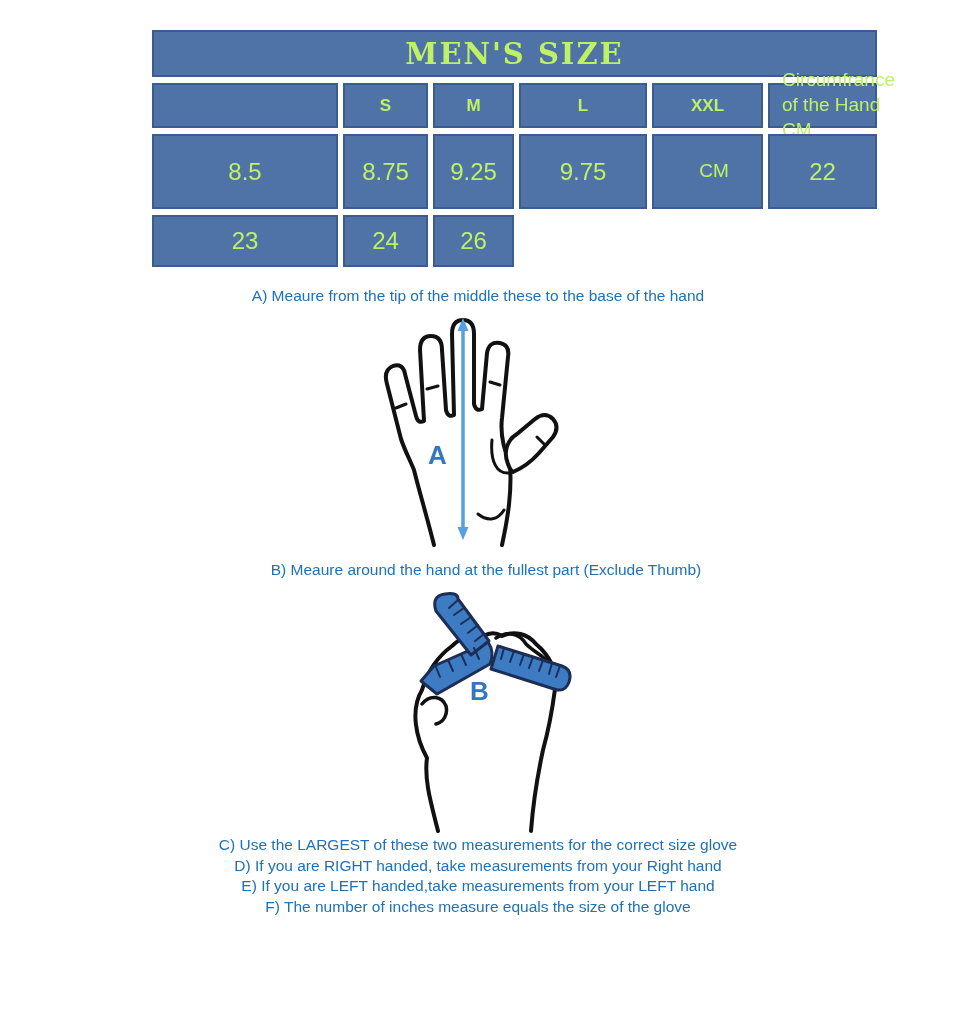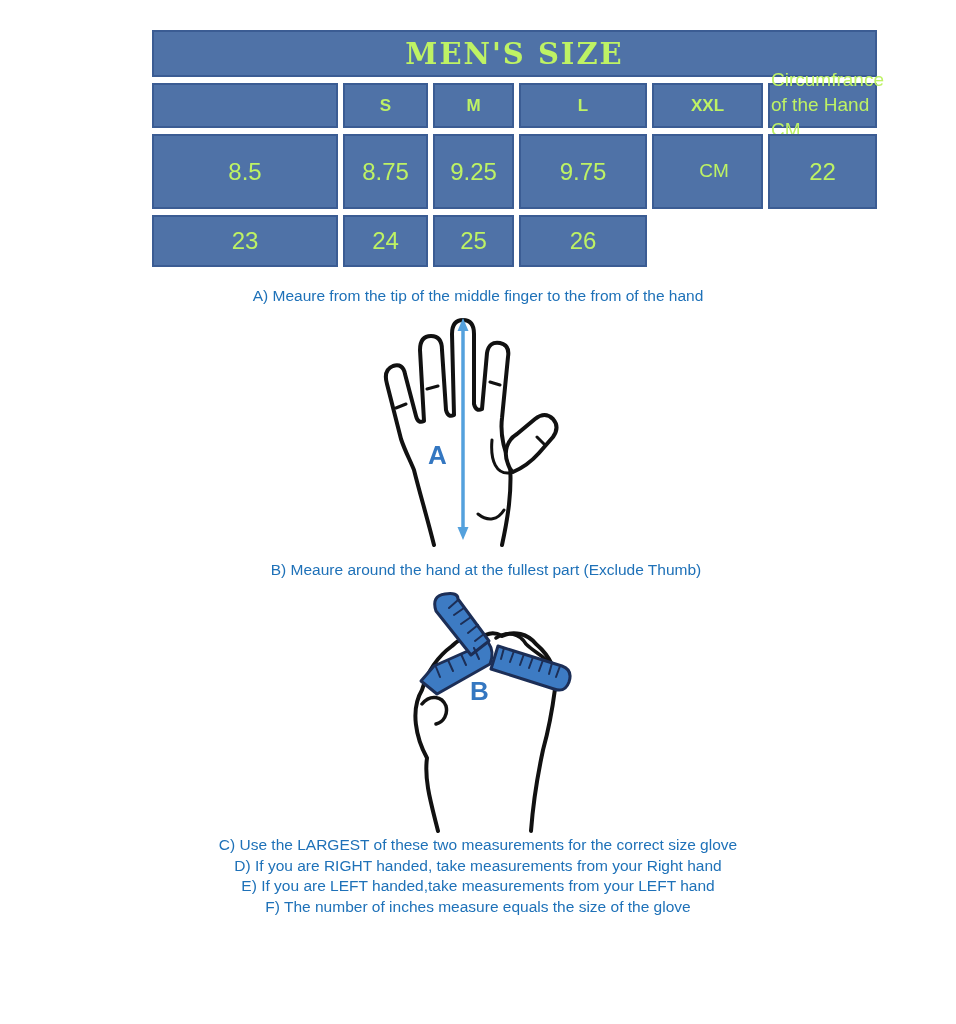--- a/index.html
+++ b/index.html
@@ -42,21 +42,21 @@
     font-weight:bold;
     font-size:29px;
     letter-spacing:2px;
   }
   .cell.colhead{font-weight:bold;font-size:17px;}
   .cell.value{font-weight:normal;font-size:24px;text-align:right;}
   .cell.rowlabel{
     font-size:19px;
     justify-content:flex-start;
     text-align:left;
-    padding-left:1px;
+    padding-left:12px;
     line-height:1.3;
   }
   .cell.rowlabel.center{justify-content:center;text-align:center;padding-left:13px;}
   
   .instr{
     position:absolute;left:0;width:956px;
     text-align:center;
     color:var(--text-blue);
     font-size:15.5px;
   }
@@ -85,25 +85,24 @@
     <div class="cell rowlabel">Circumfrance of the Hand CM</div>
     <div class="cell value">8.5</div>
     <div class="cell value">8.75</div>
     <div class="cell value">9.25</div>
     <div class="cell value">9.75</div>
 
     <div class="cell rowlabel center">CM</div>
     <div class="cell value">22</div>
     <div class="cell value">23</div>
     <div class="cell value">24</div>
-    <div class="cell value">25</div>
     <div class="cell value">26</div>
   </div>
 
-  <div class="instr instr-a">A) Meaure from the tip of the middle finger to the from of the hand</div>
+  <div class="instr instr-a">A) Meaure from the tip of the middle these to the base of the hand</div>
 
   <svg class="hand-a" width="200" height="235" viewBox="0 0 200 235">
 
     <path d="M 64,233
          C 57,205 50,182 44,158
          C 40,148 35,139 31,127
          L 17,72 Q 13,58 23,54 Q 33,51 35,62 L 46,104
          Q 48,112 54,109
          L 50,38 Q 50,24 61,24 Q 72,24 72,38 L 76,98
          Q 78,106 84,103

